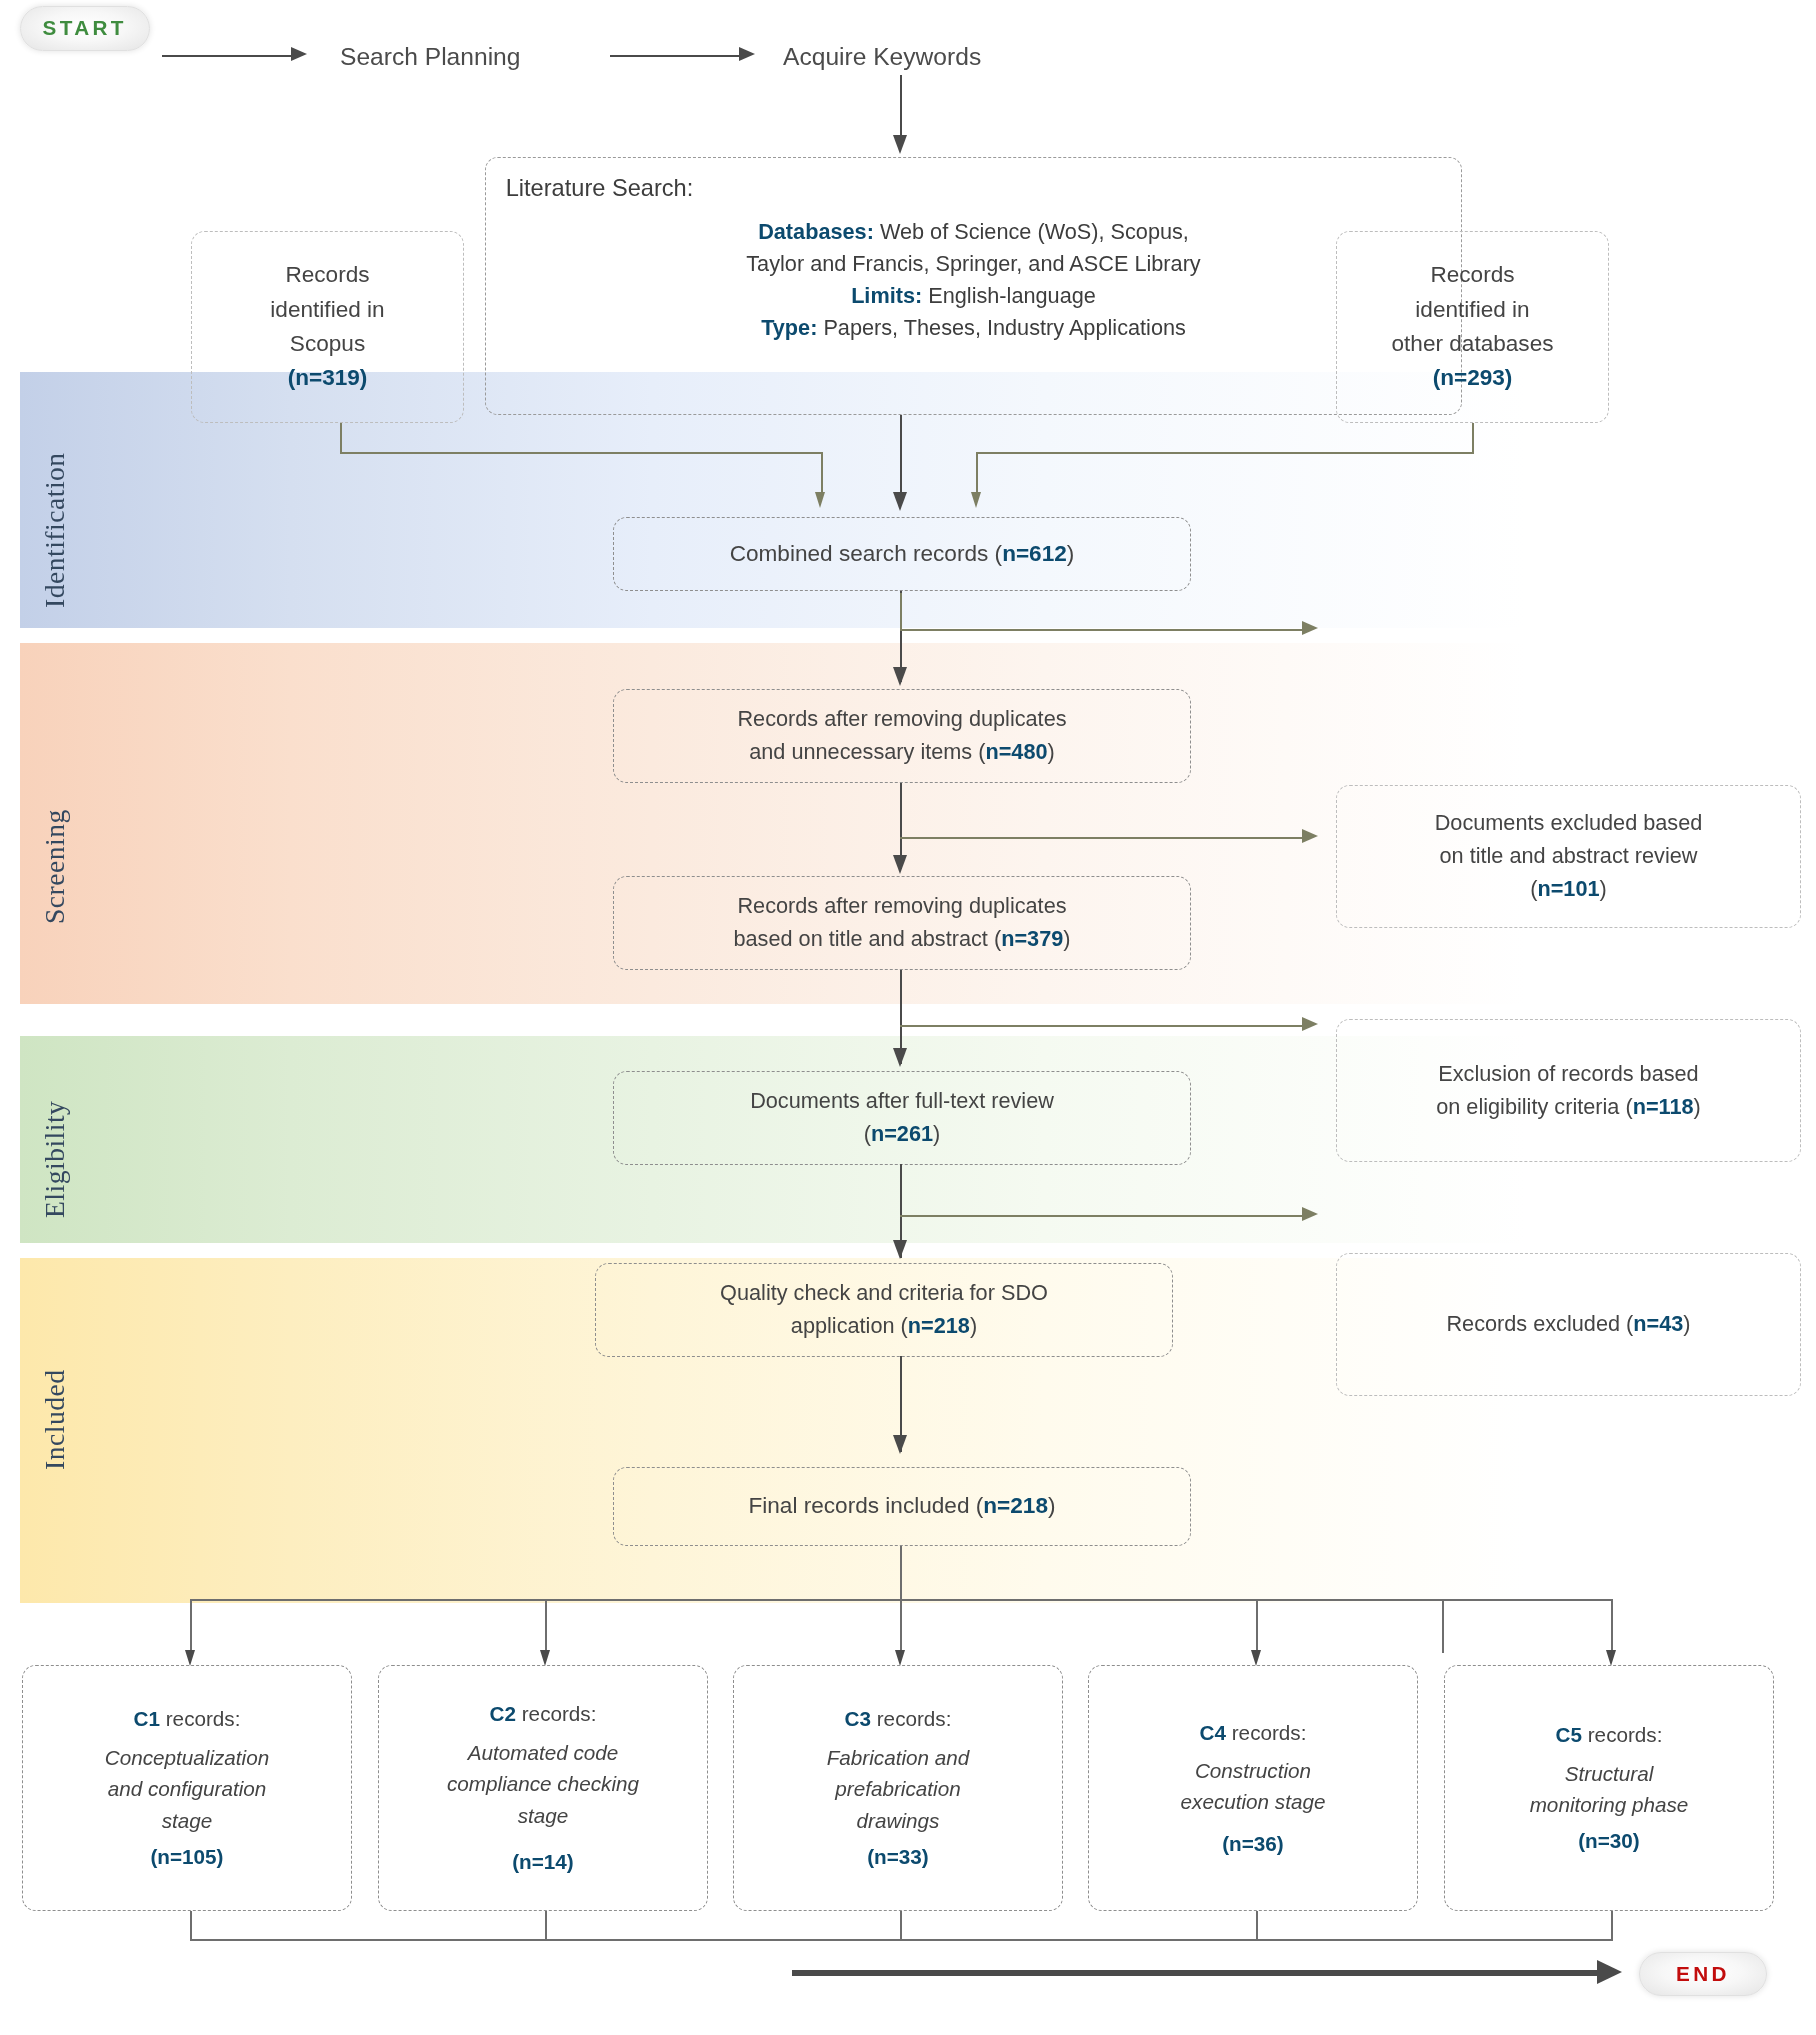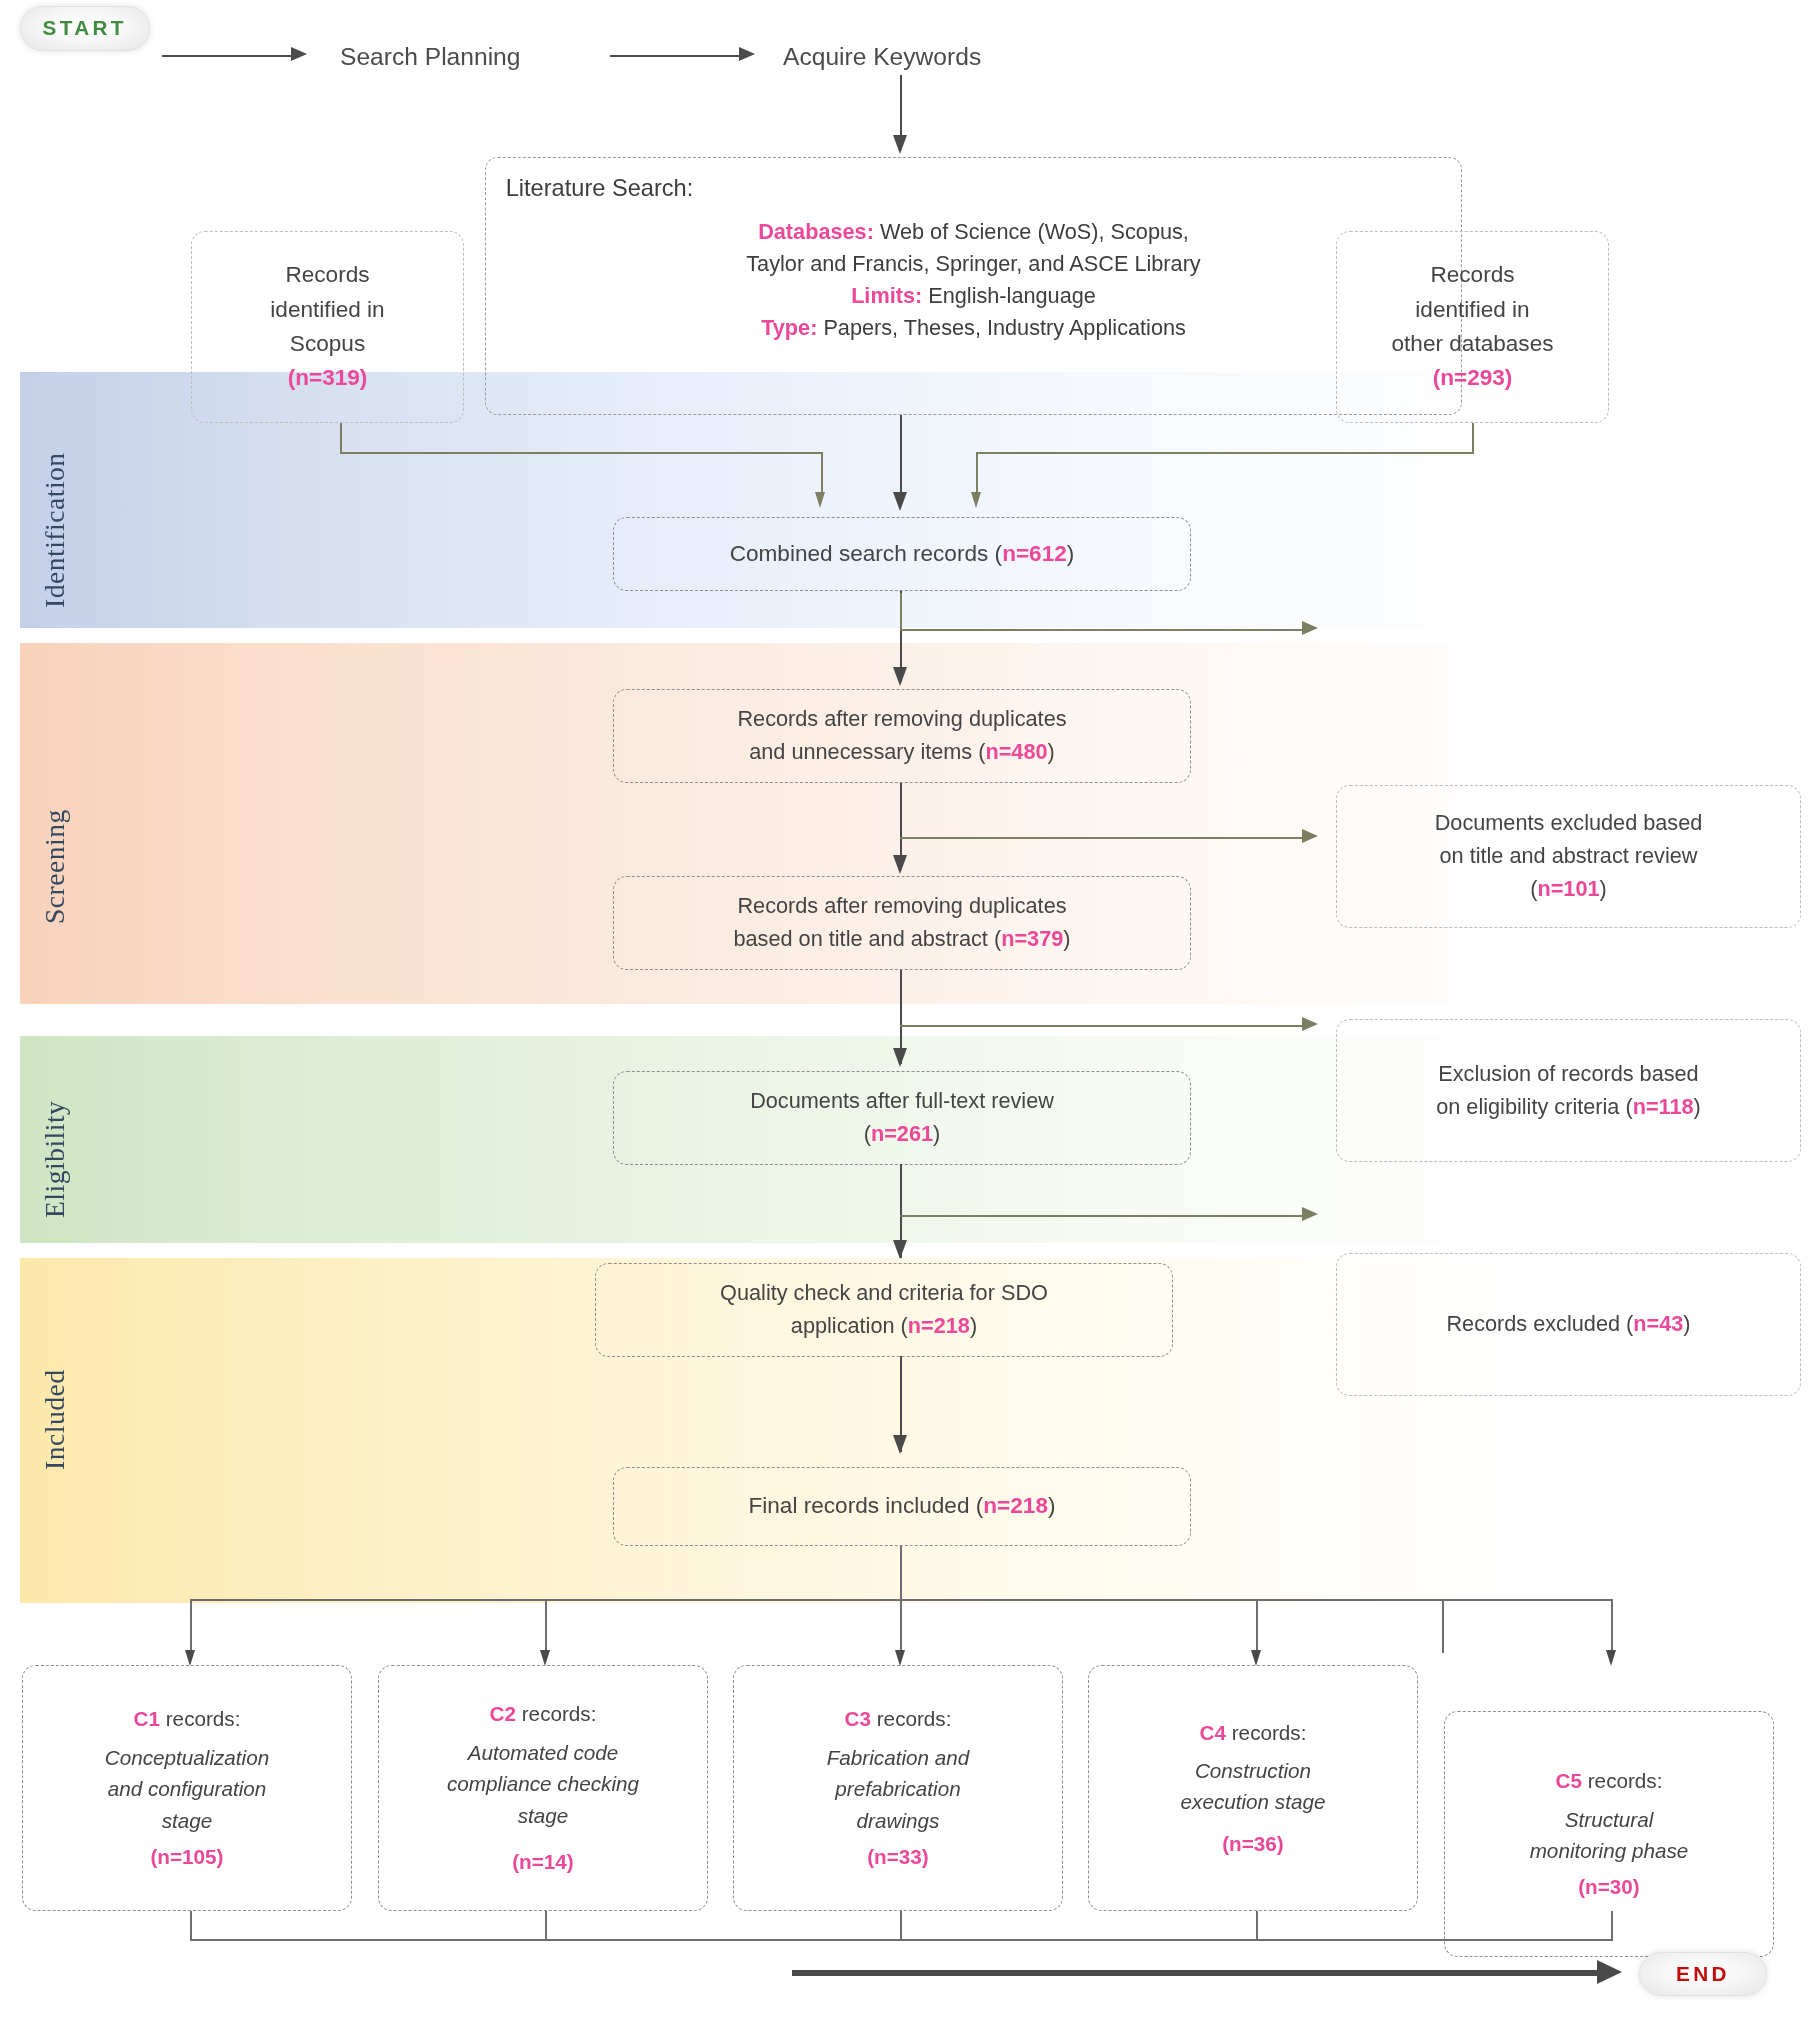--- a/index.html
+++ b/index.html
@@ -56,21 +56,21 @@
     display:flex;
     align-items:center;
     justify-content:center;
     text-align:center;
     padding:6.9px 11.8px;
     line-height:1.52;
     color:#444444;
   }
   .node.light{border-color:#bdbdbd;}
   .node .txt{width:100%;}
-  b{font-weight:bold;color:#ec4899;}
+  b{font-weight:bold;color:#0c4a6e;}
   i{font-style:italic;}
   .f42{font-size:20.7px;}
   .f44{font-size:21.7px;}
   .f46{font-size:22.6px;}
 
   
   .pill{
     position:absolute;
     box-sizing:border-box;
     border-radius:49px;
@@ -356,21 +356,21 @@
 
   <div class="node f42" style="left:1088px;top:1665px;width:330px;height:246px;">
     <div class="txt">
       <div style="margin-bottom:6.9px;"><b>C4</b><span> records:</span></div>
       <div><i>Construction</i></div>
       <div><i>execution stage</i></div>
       <div style="margin-top:10px;"><b>(n=36)</b></div>
     </div>
   </div>
 
-  <div class="node f42" style="left:1444px;top:1711px;width:330px;height:246px;">
+  <div class="node f42" style="left:1444px;top:1665px;width:330px;height:246px;">
     <div class="txt">
       <div style="margin-bottom:6.9px;"><b>C5</b><span> records:</span></div>
       <div><i>Structural</i></div>
       <div><i>monitoring phase</i></div>
       <div style="margin-top:4.9px;"><b>(n=30)</b></div>
     </div>
   </div>
 
   <div class="vline thin" style="left:190px;top:1911px;height:29.5px;"></div>
   <div class="vline thin" style="left:545px;top:1911px;height:29.5px;"></div>

